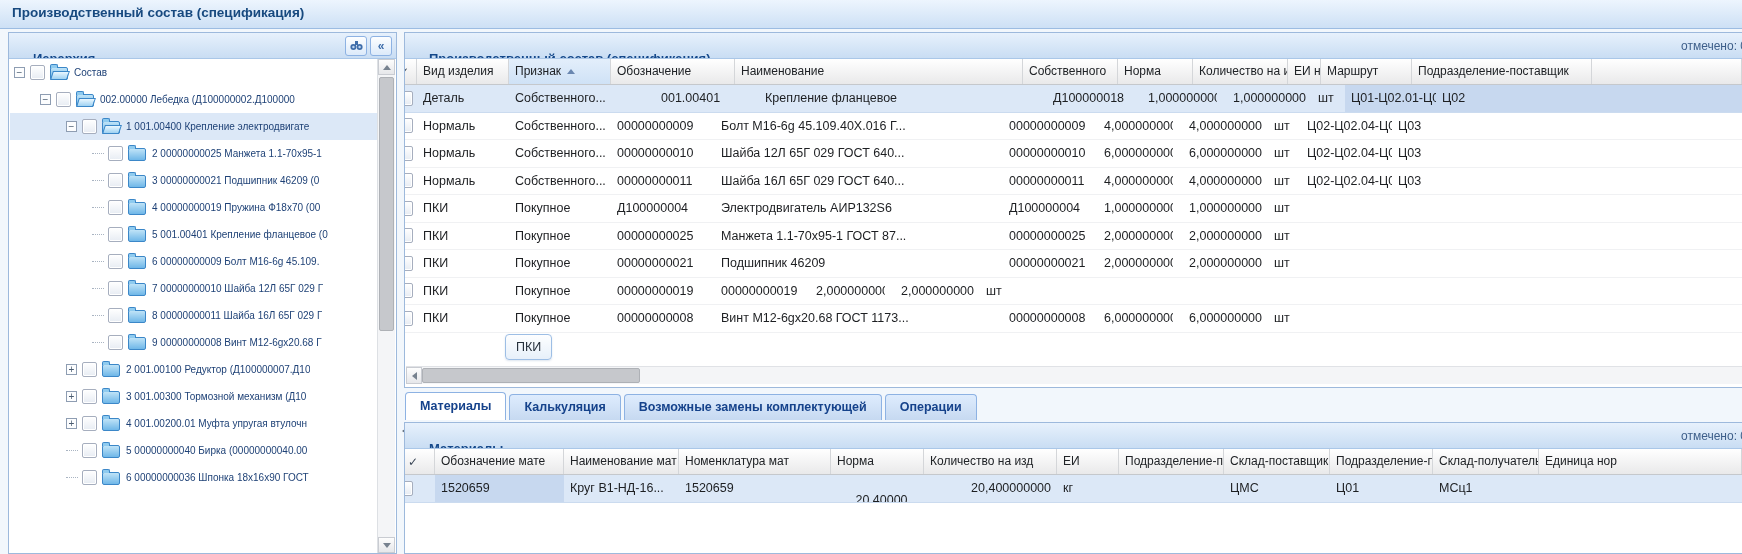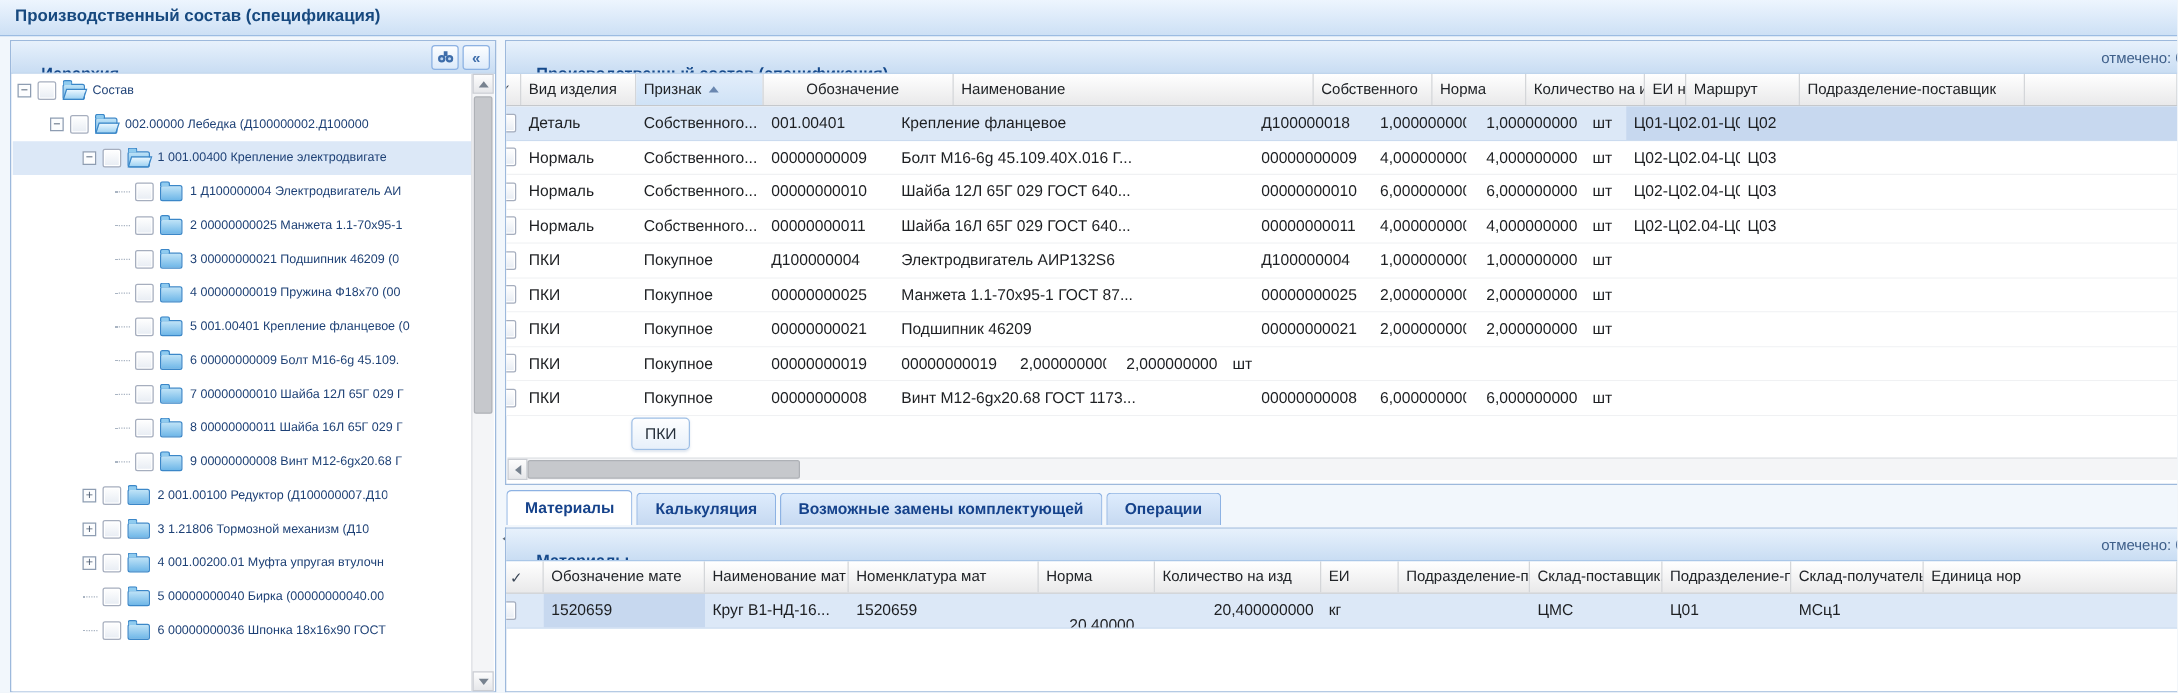--- a/index.html
+++ b/index.html
@@ -132,26 +132,20 @@
         <div class="tree-row selected" style="padding-left: 56px;">
           <span class="tree-expander">−</span>
           <span class="checkbox"></span>
           <span class="folder open"></span>
           <span class="tree-label">1 001.00400 Крепление электродвигате</span>
         </div>
         <div class="tree-row" style="padding-left: 82px;">
           <span class="tree-elbow"></span>
           <span class="checkbox"></span>
           <span class="folder"></span>
-          <span class="tree-label">1 Д100000004 Электродвигатель АИ</span>
-        </div>
-        <div class="tree-row" style="padding-left: 82px;">
-          <span class="tree-elbow"></span>
-          <span class="checkbox"></span>
-          <span class="folder"></span>
           <span class="tree-label">2 00000000025 Манжета 1.1-70x95-1</span>
         </div>
         <div class="tree-row" style="padding-left: 82px;">
           <span class="tree-elbow"></span>
           <span class="checkbox"></span>
           <span class="folder"></span>
           <span class="tree-label">3 00000000021 Подшипник 46209 (0</span>
         </div>
         <div class="tree-row" style="padding-left: 82px;">
           <span class="tree-elbow"></span>
@@ -192,21 +186,21 @@
         <div class="tree-row" style="padding-left: 56px;">
           <span class="tree-expander">+</span>
           <span class="checkbox"></span>
           <span class="folder"></span>
           <span class="tree-label">2 001.00100 Редуктор (Д100000007.Д10</span>
         </div>
         <div class="tree-row" style="padding-left: 56px;">
           <span class="tree-expander">+</span>
           <span class="checkbox"></span>
           <span class="folder"></span>
-          <span class="tree-label">3 1.21806 Тормозной механизм (Д10</span>
+          <span class="tree-label">3 001.00300 Тормозной механизм (Д10</span>
         </div>
         <div class="tree-row" style="padding-left: 56px;">
           <span class="tree-expander">+</span>
           <span class="checkbox"></span>
           <span class="folder"></span>
           <span class="tree-label">4 001.00200.01 Муфта упругая втулочн</span>
         </div>
         <div class="tree-row" style="padding-left: 56px;">
           <span class="tree-elbow"></span>
           <span class="checkbox"></span>
@@ -235,38 +229,38 @@
     <div class="panel-hd">
       <span class="pt">Производственный состав (спецификация)</span>
       <span class="marked">отмечено: 0</span>
     </div>
     <div class="ghead spec-head" id="spec-head">
         <div class="hcell checkcol" style="width: 12px;">
           <span class="checkmark">✓</span>
         </div>
         <div class="hcell" style="width: 92px;"><span>Вид изделия</span></div>
         <div class="hcell sorted" style="width: 102px;"><span>Признак</span><span class="sort-arrow"></span></div>
-        <div class="hcell" style="width: 124px; margin-left: 28px;"><span>Обозначение</span></div>
+        <div class="hcell" style="width: 124px;"><span>Обозначение</span></div>
         <div class="hcell" style="width: 288px;"><span>Наименование</span></div>
         <div class="hcell" style="width: 95px;"><span>Собственного</span></div>
         <div class="hcell" style="width: 75px;"><span>Норма</span></div>
         <div class="hcell" style="width: 95px;"><span>Количество на изд</span></div>
         <div class="hcell" style="width: 33px;"><span>ЕИ нор</span></div>
         <div class="hcell" style="width: 91px;"><span>Маршрут</span></div>
         <div class="hcell" style="width: 180px;"><span>Подразделение-поставщик</span></div>
         <div class="hcell fill"></div>
       </div>
     <div class="gbody" id="spec-body">
         <div class="grow selected">
           <div class="cell checkcol" style="width: 12px;">
             <span class="checkbox"></span>
           </div>
           <div class="cell" style="width: 92px;">Деталь</div>
           <div class="cell" style="width: 102px;">Собственного...</div>
-          <div class="cell" style="width: 104px;">001.00401</div>
+          <div class="cell" style="width: 104px; margin-left: 44px;">001.00401</div>
           <div class="cell" style="width: 288px;">Крепление фланцевое</div>
           <div class="cell" style="width: 95px;">Д100000018</div>
           <div class="cell right" style="width: 75px;">1,000000000</div>
           <div class="cell right" style="width: 95px;">1,000000000</div>
           <div class="cell" style="width: 33px;">шт</div>
           <div class="cell dark" style="width: 91px;">Ц01-Ц02.01-Ц0...</div>
           <div class="cell dark" style="width: 180px;">Ц02</div>
           <div class="cell fill dark"></div>
         </div>
         <div class="grow">

